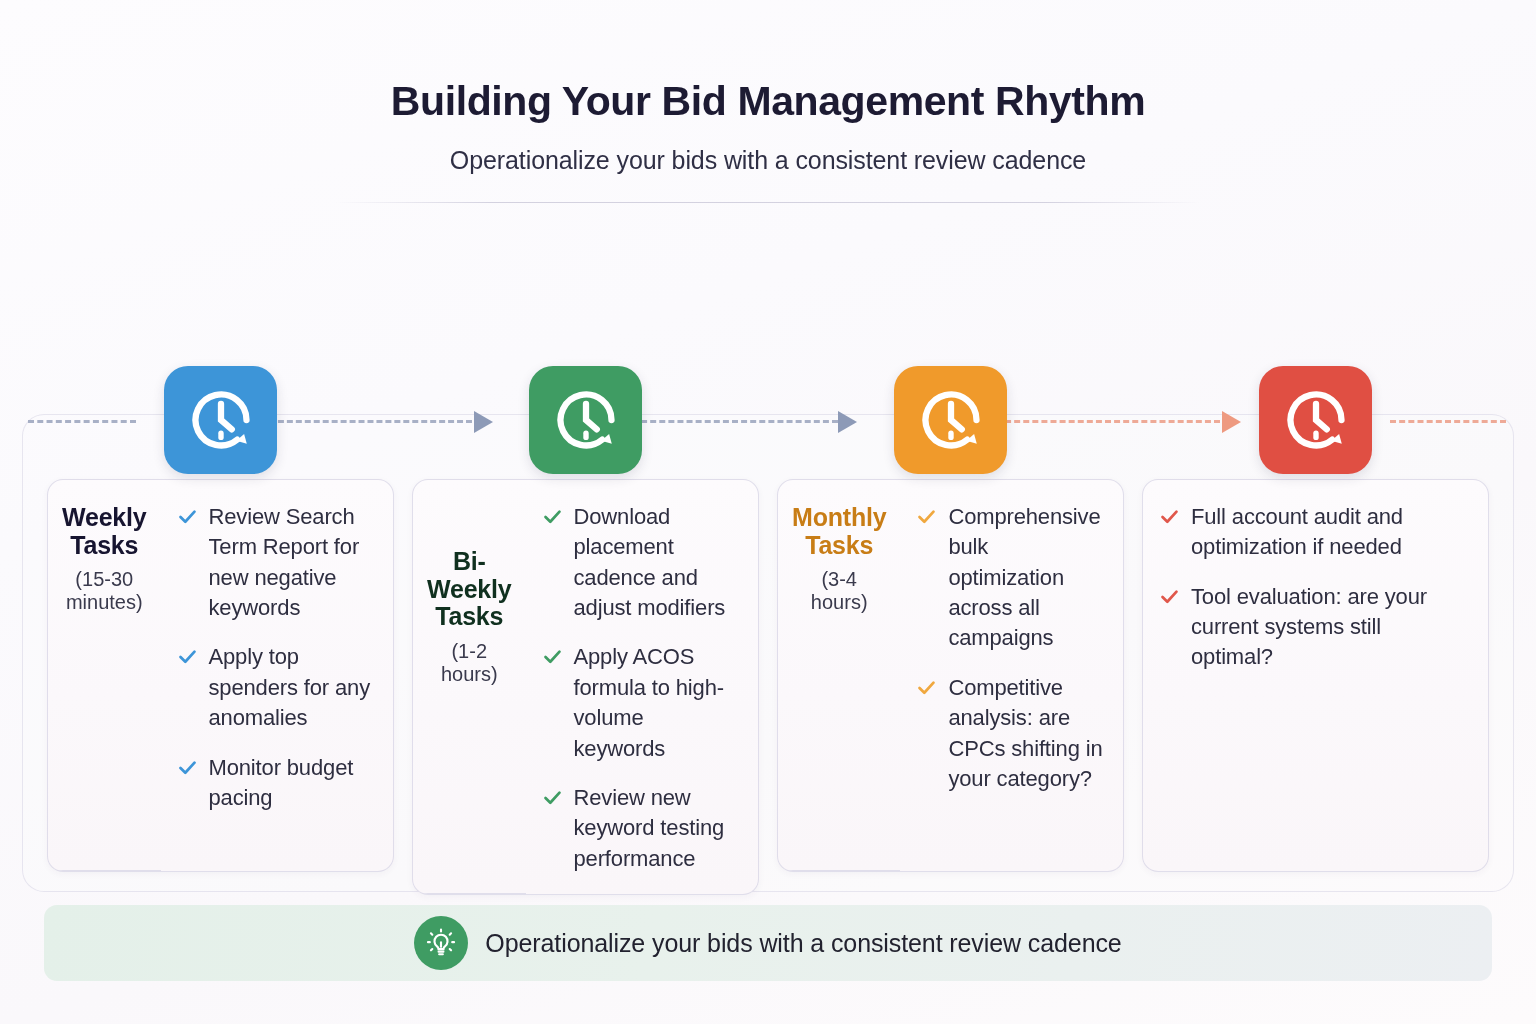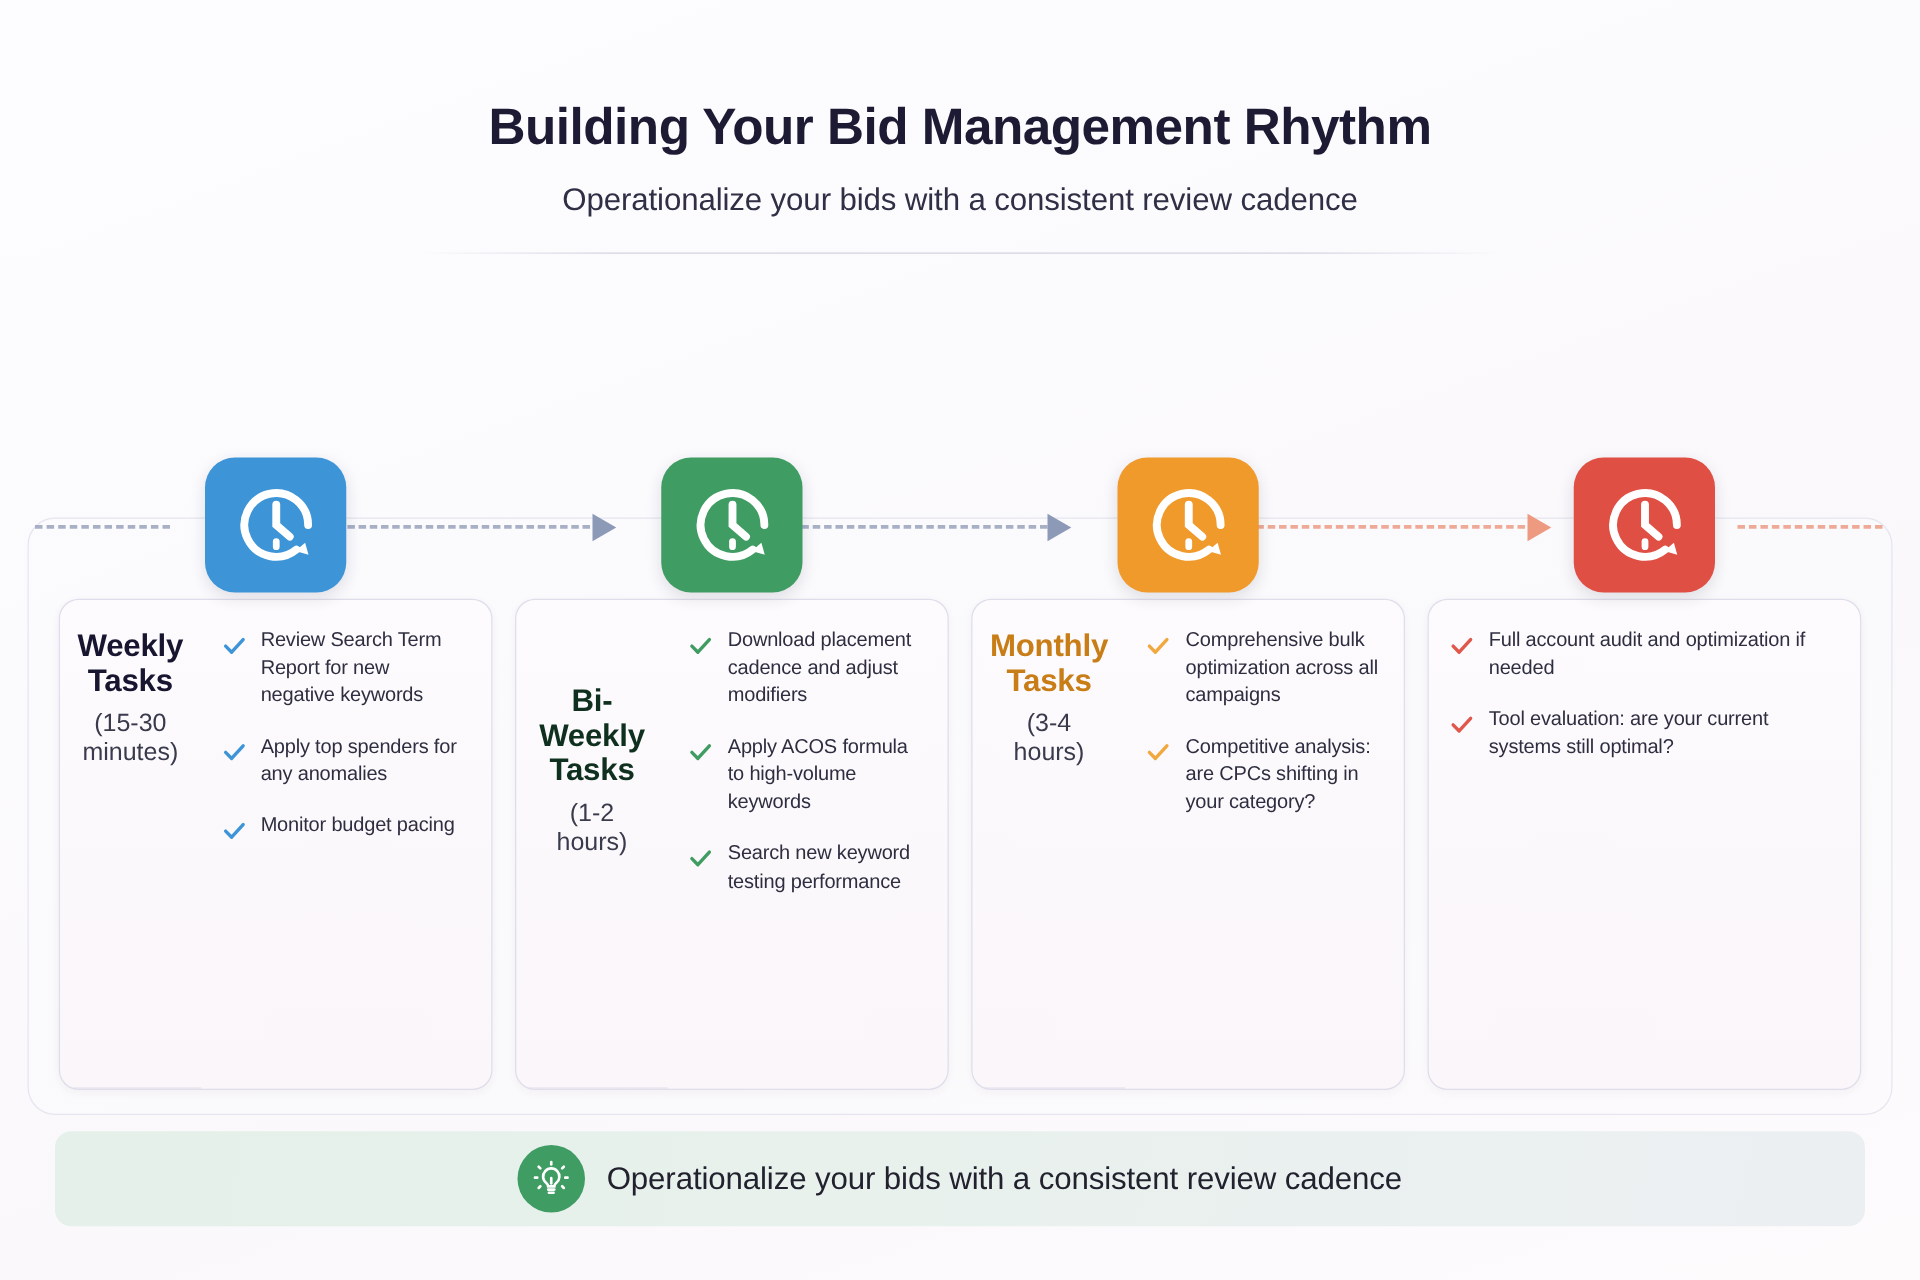--- a/index.html
+++ b/index.html
@@ -160,21 +160,21 @@
   .task-item {
     display: flex;
     align-items: flex-start;
     gap: 11px;
   }
   .check-icon {
     flex: 0 0 auto;
     margin-top: 4px;
   }
   .task-text {
-    font-size: 16px;
+    font-size: 22px;
     line-height: 1.38;
     color: #2e2e40;
     letter-spacing: -0.15px;
   }
 
   
   .footer-banner {
     position: absolute;
     left: 44px;
     top: 905px;
@@ -304,21 +304,21 @@
               </svg>
           </span>
           <span class="task-text">Apply ACOS formula to high-volume keywords</span>
         </div>
         <div class="task-item">
           <span class="check-icon">
             <svg width="21" height="21" viewBox="0 0 24 24" fill="none" stroke="#3f9c63" stroke-width="3.1" stroke-linecap="round" stroke-linejoin="round">
                 <path d="M4 12.5 L9.5 18 L20 6.5"></path>
               </svg>
           </span>
-          <span class="task-text">Search new keyword testing performance</span>
+          <span class="task-text">Review new keyword testing performance</span>
         </div>
       </div>
     </div>
   </div>
 
   <div class="column">
     <div class="icon-tile" style="background:#f09a2b;">
       <span>
         <svg width="72" height="72" viewBox="0 0 24 24" fill="none" stroke="#ffffff" stroke-width="2.1" stroke-linecap="round">
           <path d="M20.5 12a8.5 8.5 0 1 0-3.1 6.55"></path>

